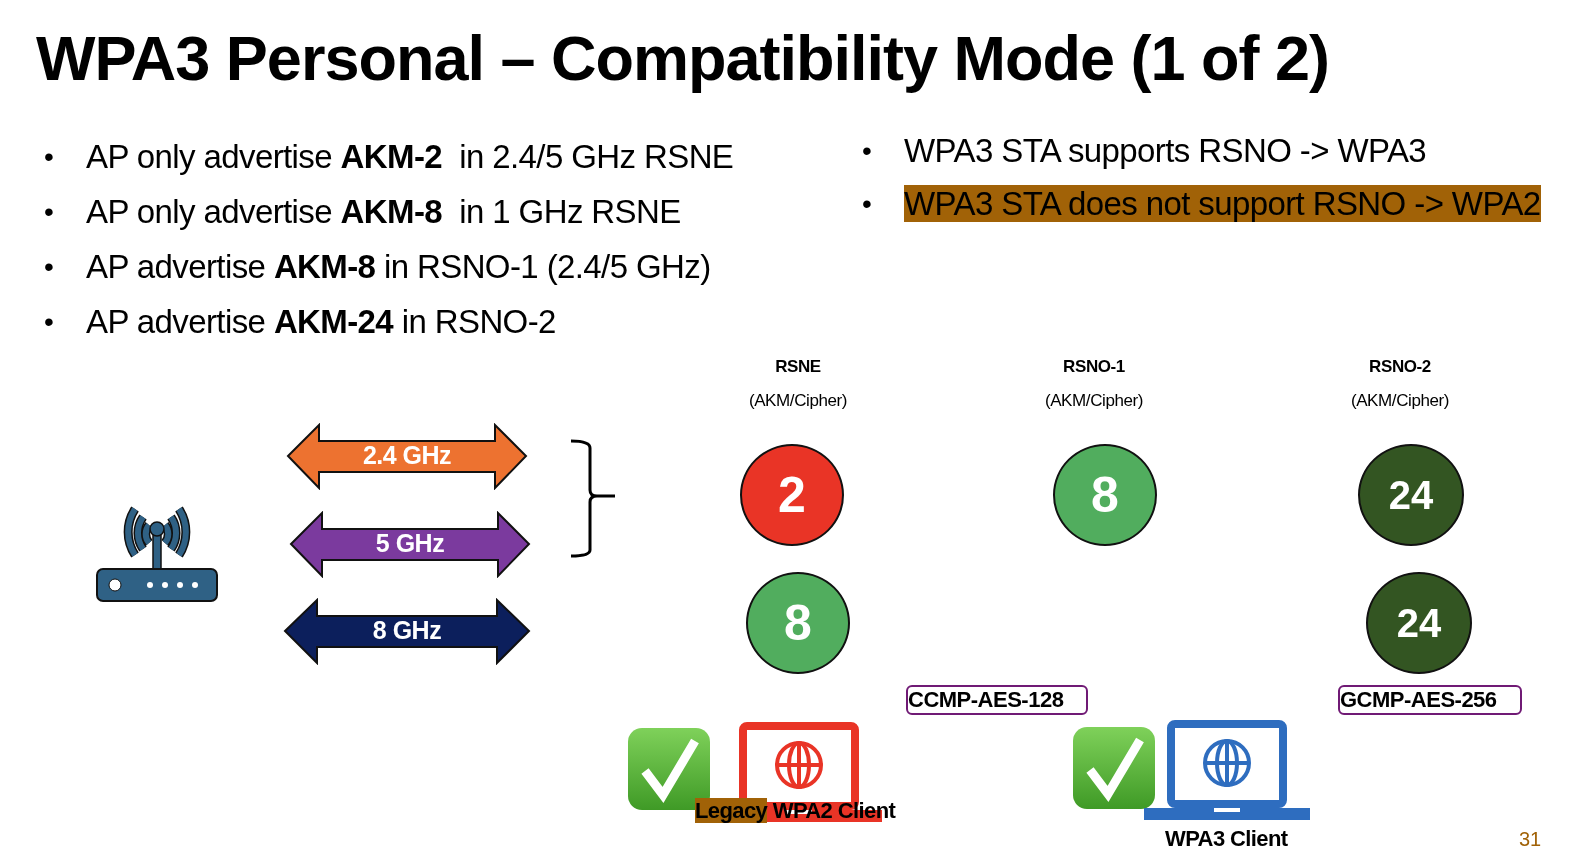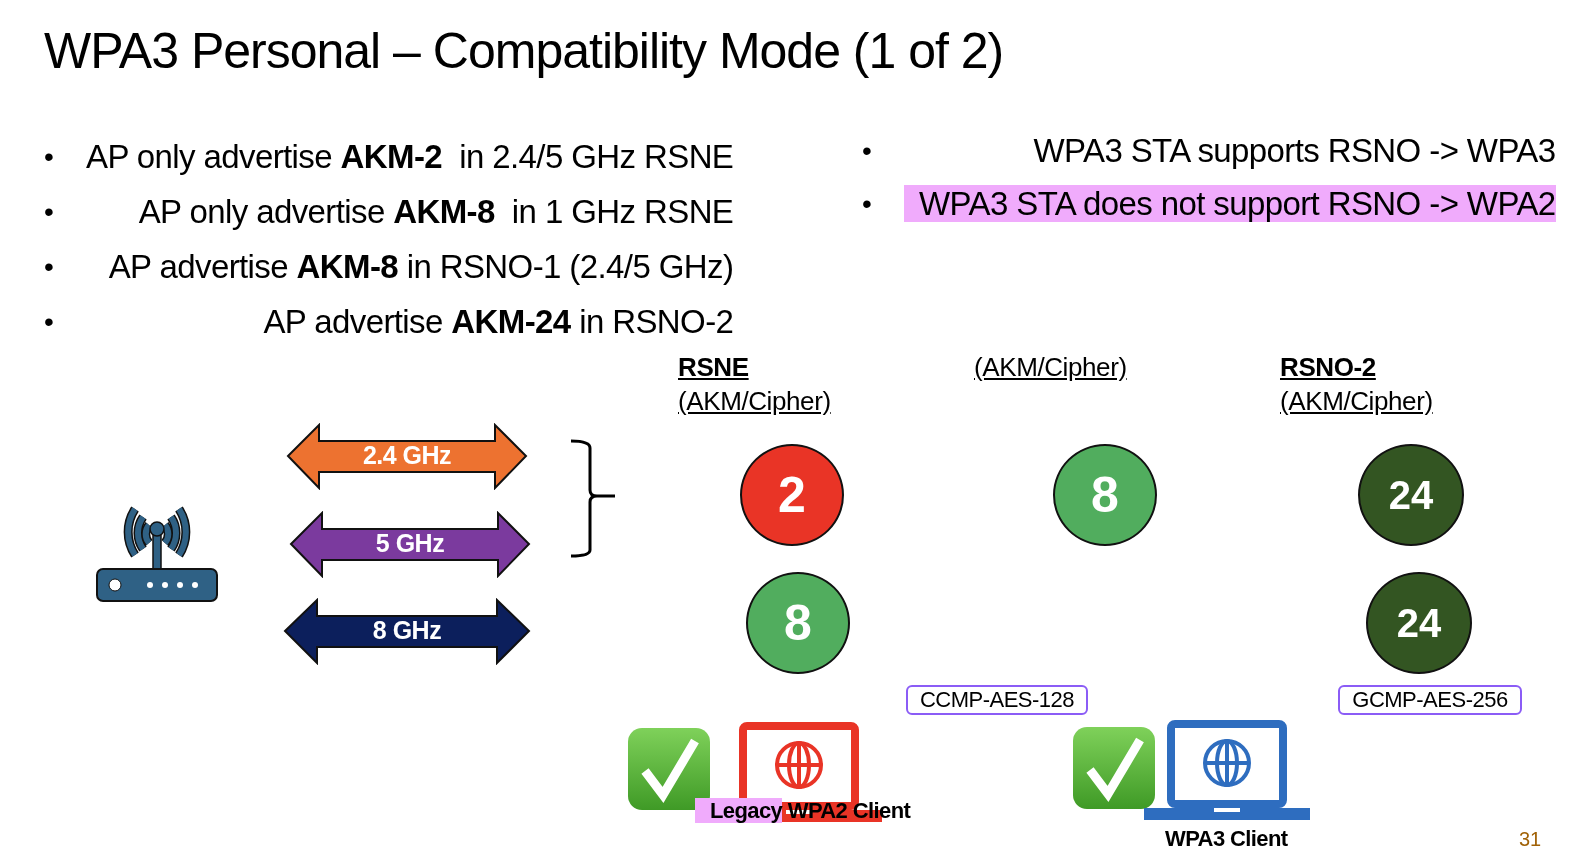--- a/index.html
+++ b/index.html
@@ -1,32 +1,32 @@
 <!DOCTYPE html>
 <html><head>
 <meta charset="utf-8">
 <style>
   html, body { margin: 0; padding: 0; background: #ffffff; }
   body { width: 1586px; height: 866px; position: relative; overflow: hidden;
          font-family: "Liberation Sans", "DejaVu Sans", sans-serif; color: #000; }
   .abs { position: absolute; }
-  .title { left: 44px; top: 22px; font-size: 50px; font-weight: 400; letter-spacing: -1px; white-space: nowrap; }
+  .title { left: 36px; top: 22px; font-size: 63px; font-weight: 700; letter-spacing: -1px; white-space: nowrap; }
   .bullets { margin: 0; padding: 0; list-style: none; }
-  .bullets li { position: relative; padding-left: 42px; font-size: 33px; white-space: nowrap; height: 55px; line-height: 44px; letter-spacing: -0.6px; text-align: right; }
+  .bullets li { position: relative; padding-left: 42px; font-size: 33px; white-space: nowrap; height: 55px; line-height: 44px; letter-spacing: -0.6px; }
   .bullets li::before { content: "•"; position: absolute; left: 0; top: 0; font-size: 28px; }
   .left-list { left: 44px; top: 135px; }
   .right-list { left: 862px; top: 129px; }
   .right-list li { height: 53px; }
-  .hl { background: #f0abfc; padding-left: 15px; }
-  .col-head { font-size: 26px; line-height: 34px; width: 240px; letter-spacing: -0.4px; text-decoration: underline; }
+  .hl { background: #a16207; }
+  .col-head { text-align: center; font-size: 17px; line-height: 34px; width: 240px; letter-spacing: -0.4px; }
   .col-head .h1 { font-weight: 700; }
   .circle { border-radius: 50%; border: 2px solid #111; color: #fff; font-weight: 700;
             display: flex; align-items: center; justify-content: center; box-sizing: border-box; }
-  .cipher { border: 2px solid #8b5cf6; border-radius: 6px; font-weight: 400; font-size: 22px;
-            text-align: center; line-height: 26px; box-sizing: border-box; letter-spacing: -0.5px; }
+  .cipher { border: 2px solid #701a75; border-radius: 6px; font-weight: 700; font-size: 22px;
+            line-height: 26px; box-sizing: border-box; letter-spacing: -0.5px; }
   .client-label { font-weight: 700; font-size: 22px; white-space: nowrap; letter-spacing: -0.6px; }
   .page-num { font-size: 20px; color: #a16207; }
   .band-label { position: absolute; left: 0; right: 0; text-align: center; color: #fff; font-weight: 700; font-size: 25px; letter-spacing: -0.5px; }
 </style>
 </head>
 <body>
 
 <div class="abs title">WPA3 Personal – Compatibility Mode (1 of 2)</div>
 
 <ul class="abs bullets left-list">
@@ -89,20 +89,21 @@
 
 <svg class="abs" style="left:565px; top:438px;" width="55" height="122" viewBox="0 0 55 122">
   <path d="M6 3 Q25 3 25 10 L25 52 Q25 58 32 58 L50 58 M32 58 Q25 58 25 64 L25 112 Q25 118 6 118" fill="none" stroke="#000" stroke-width="3"></path>
 </svg>
 
 <div class="abs col-head" style="left:678px; top:350px;">
   <div class="h1">RSNE</div>
   <div>(AKM/Cipher)</div>
 </div>
 <div class="abs col-head" style="left:974px; top:350px;">
+  <div class="h1">RSNO-1</div>
   <div>(AKM/Cipher)</div>
 </div>
 <div class="abs col-head" style="left:1280px; top:350px;">
   <div class="h1">RSNO-2</div>
   <div>(AKM/Cipher)</div>
 </div>
 
 <div class="abs circle" style="left:740px; top:444px; width:104px; height:102px; font-size:50px; background:#e93426;">2</div>
 <div class="abs circle" style="left:746px; top:572px; width:104px; height:102px; font-size:50px; background:#51ad5e;">8</div>
 <div class="abs circle" style="left:1053px; top:444px; width:104px; height:102px; font-size:50px; background:#51ad5e;">8</div>

